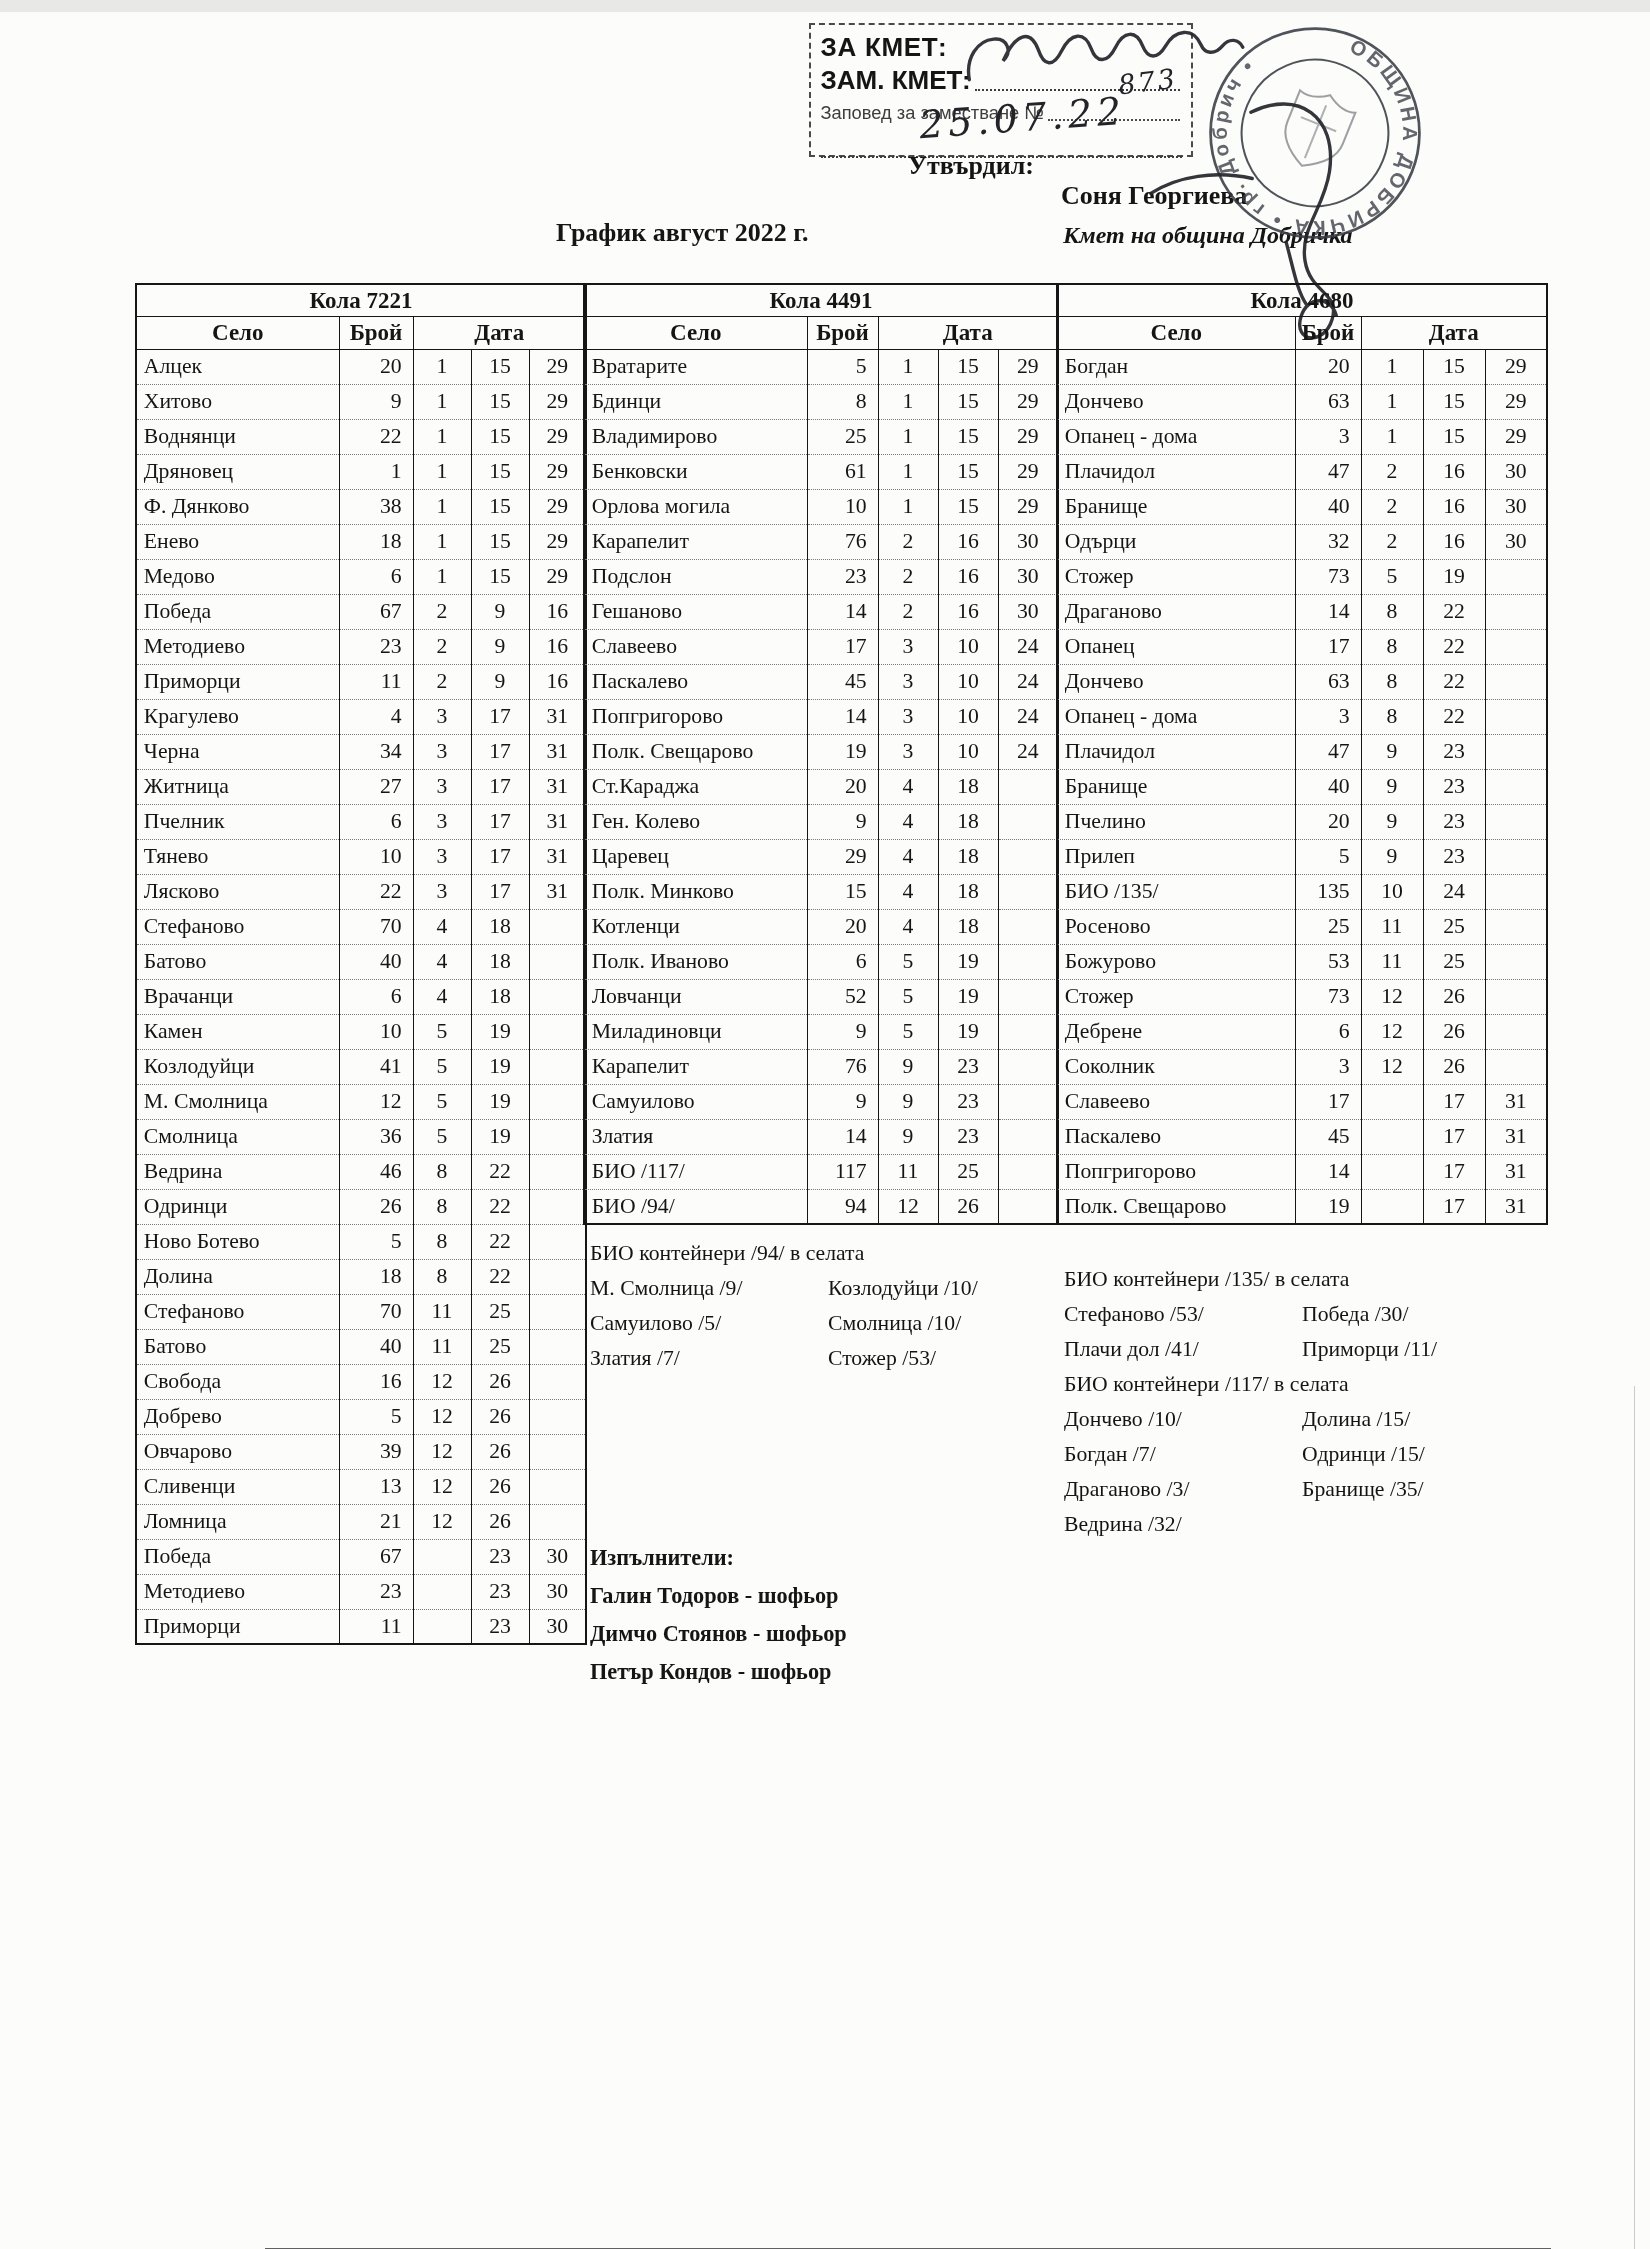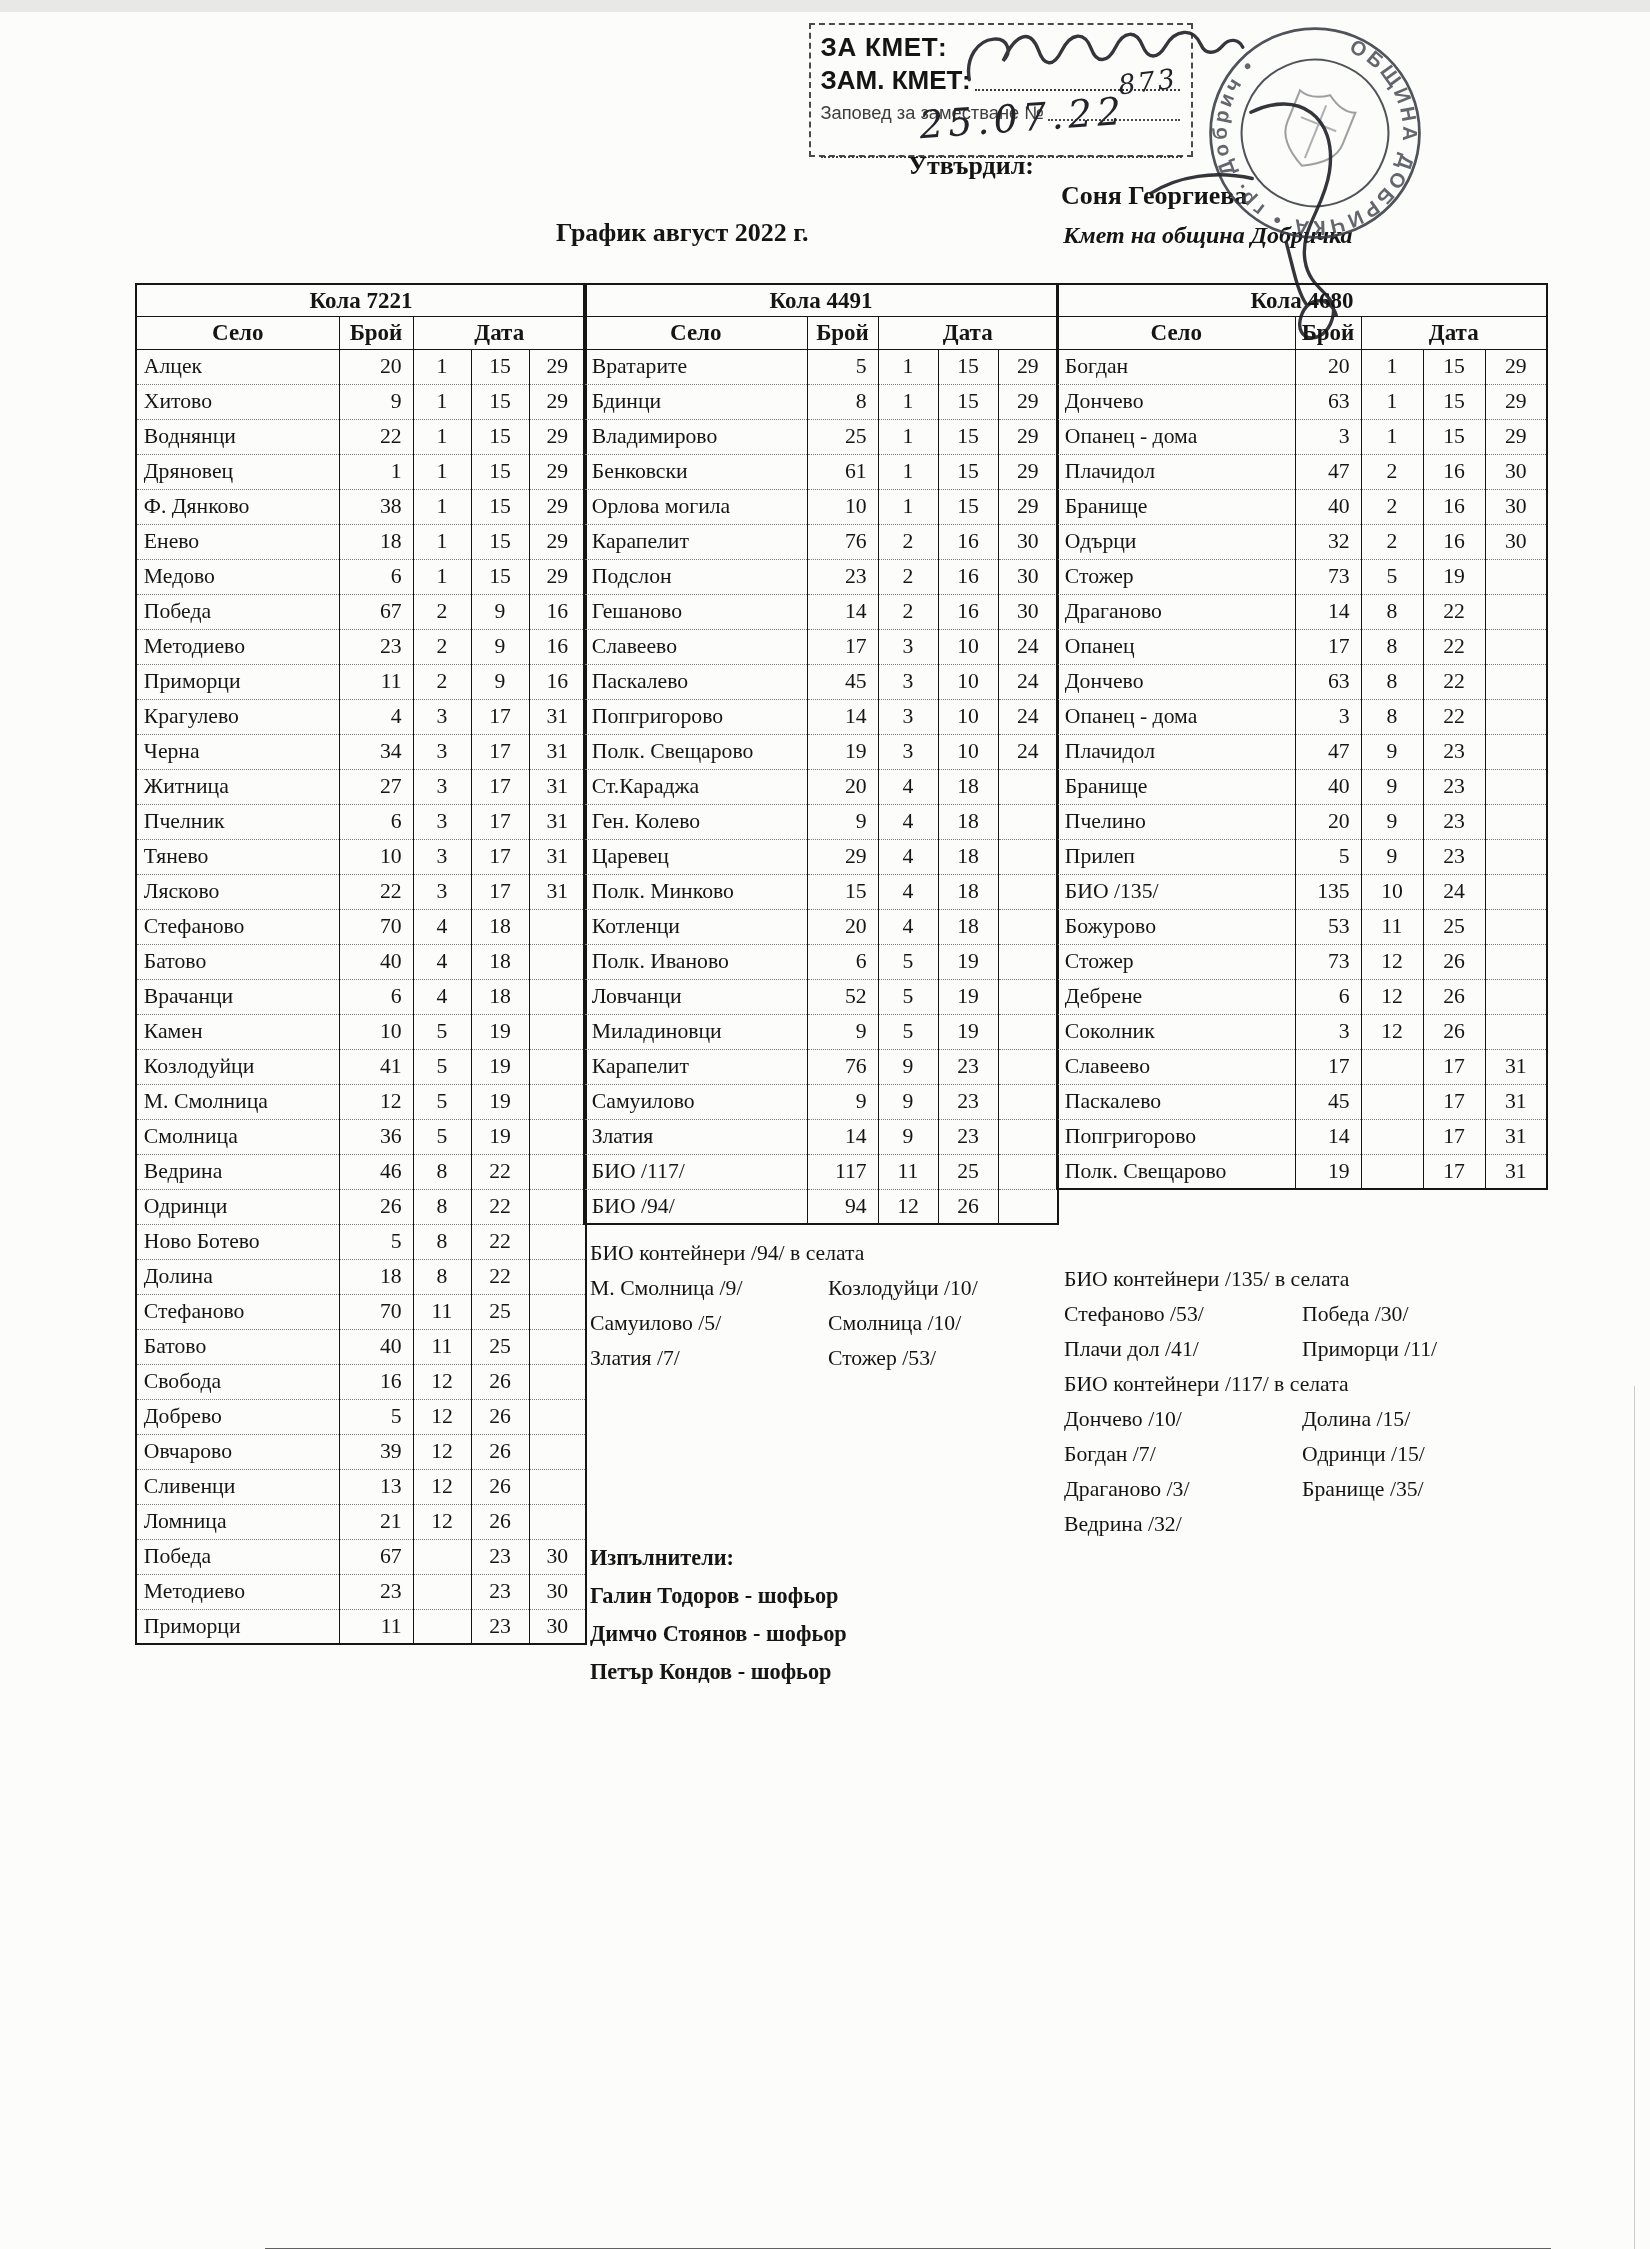--- a/index.html
+++ b/index.html
@@ -729,20 +729,27 @@
           <td class="date"></td>
         </tr>
         <tr>
           <td class="village">БИО /135/</td>
           <td class="count">135</td>
           <td class="date">10</td>
           <td class="date">24</td>
           <td class="date"></td>
         </tr>
         <tr>
+          <td class="village">Росеново</td>
+          <td class="count">25</td>
+          <td class="date">11</td>
+          <td class="date">25</td>
+          <td class="date"></td>
+        </tr>
+        <tr>
           <td class="village">Божурово</td>
           <td class="count">53</td>
           <td class="date">11</td>
           <td class="date">25</td>
           <td class="date"></td>
         </tr>
         <tr>
           <td class="village">Стожер</td>
           <td class="count">73</td>
           <td class="date">12</td>

